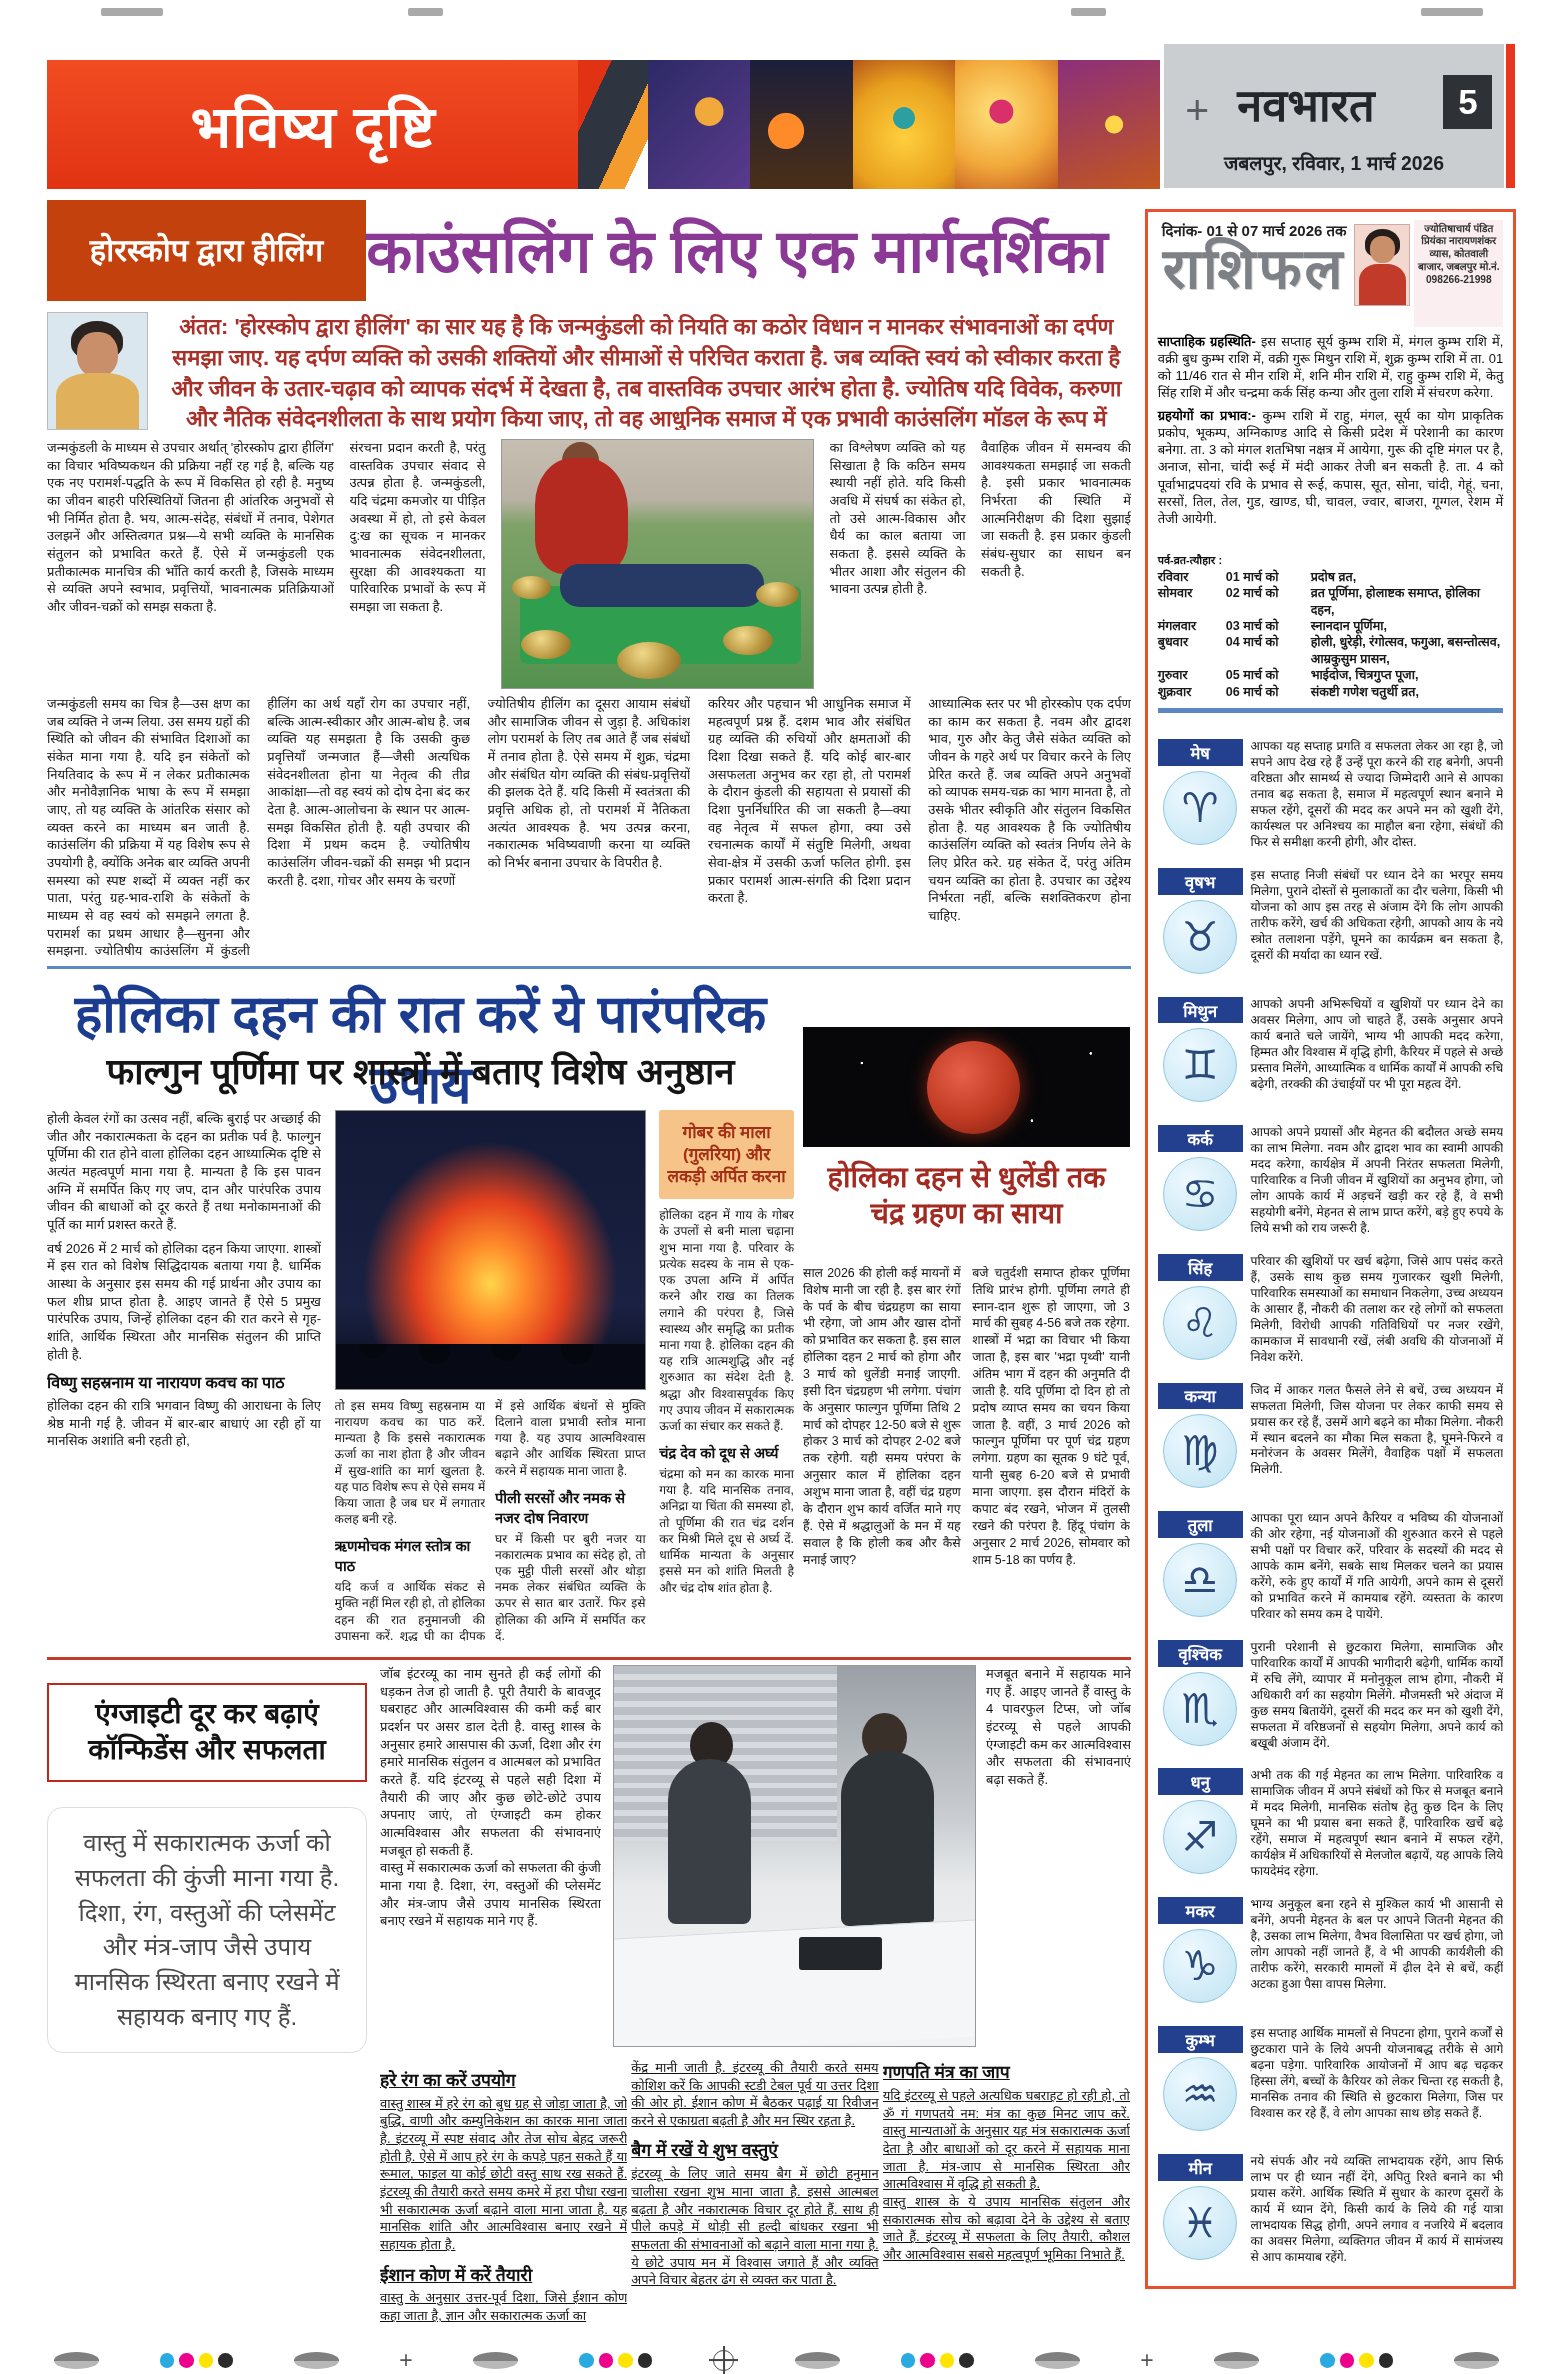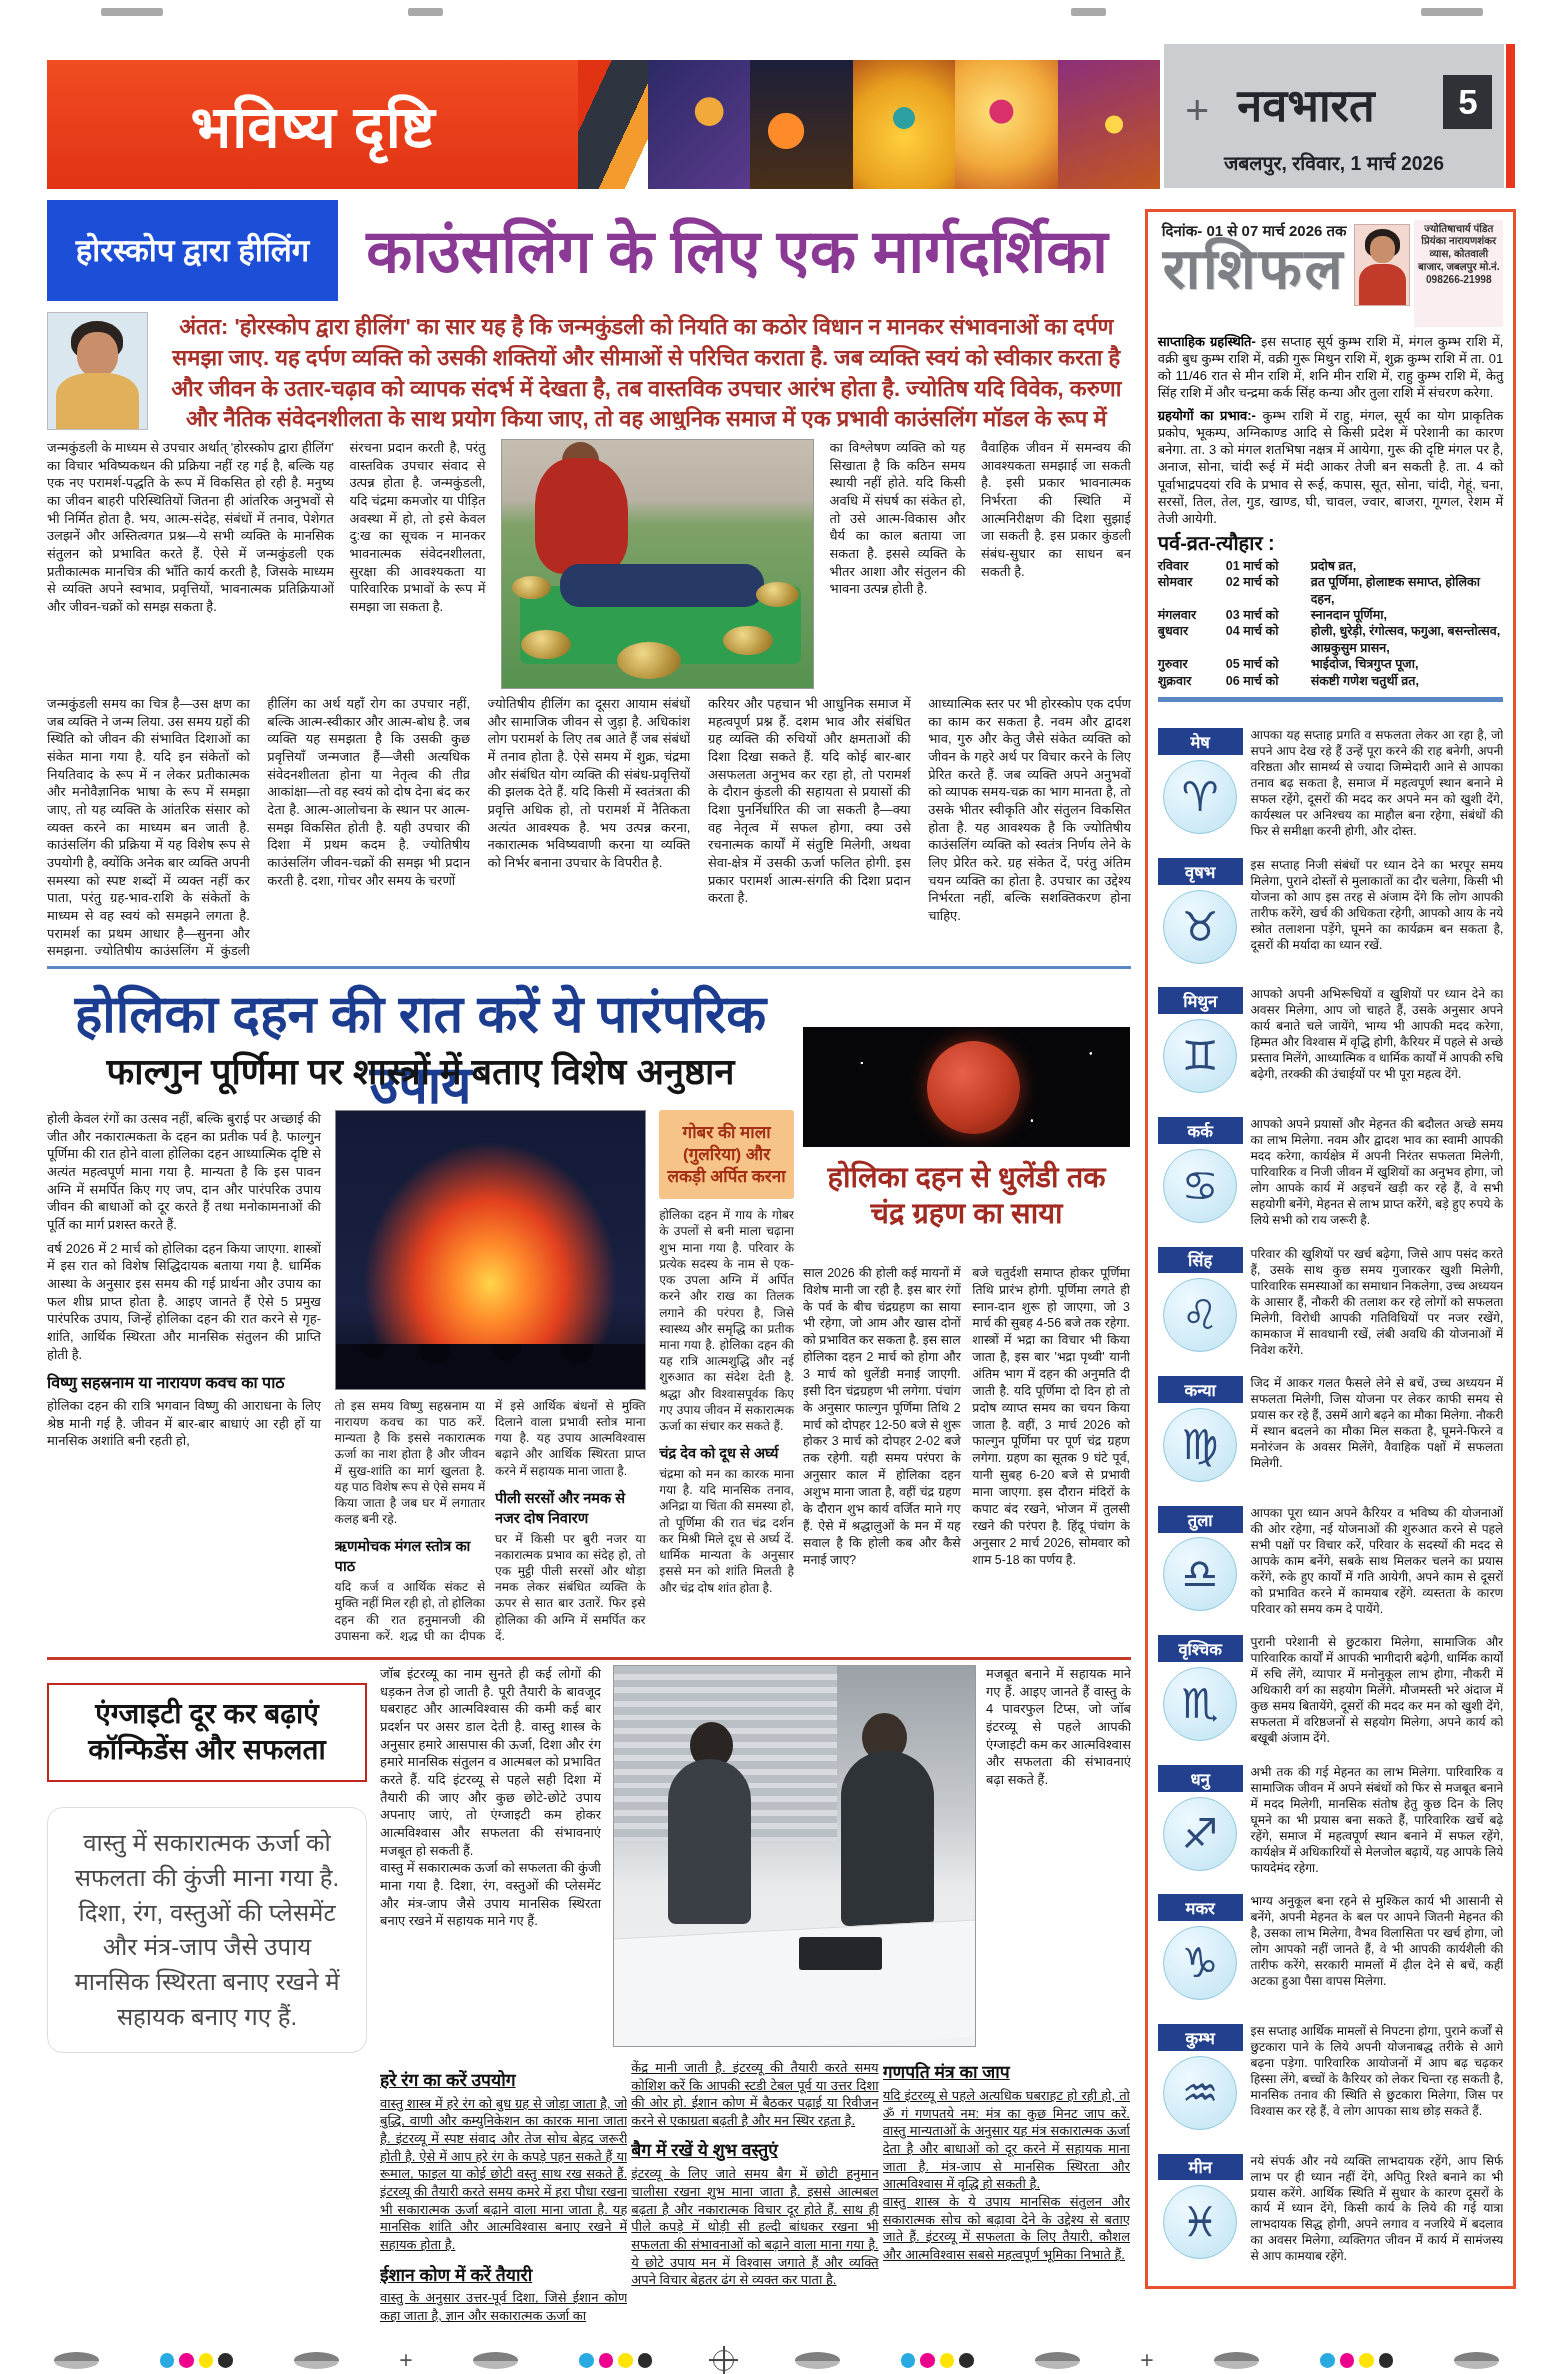--- a/index.html
+++ b/index.html
@@ -27,21 +27,21 @@
   .t5 { background:radial-gradient(circle at 55% 50%, #ffd54a 0 10%, transparent 11%),linear-gradient(160deg,#8c2f7a,#c2571f); }
   .paperbox { left:1164px; top:44px; width:340px; height:144px; background:#caced1; }
   .plusmark { position:absolute; left:21.3px; top:43px; font-size:41px; color:#5a5f63; font-weight:normal; }
   .papername { position:absolute; left:0; right:56px; top:29px; text-align:center; font-size:45px; font-weight:bold; color:#23272b; }
   .pageno { position:absolute; right:11.6px; top:31px; width:49px; height:54px; background:#2e3136; color:#fff;
     display:flex; align-items:center; justify-content:center; font-size:35px; font-weight:bold; }
   .edition { position:absolute; left:0; right:0; bottom:11.6px; text-align:center; font-size:19.4px; font-weight:bold; color:#1e2226; }
   .rededge { left:1506px; top:44px; width:8.7px; height:144px; background:#e8371c; }
 
   
-  .kicker { left:47px; top:200px; width:291px; height:101px; background:#1d4ed8; color:#fff;
+  .kicker { left:47px; top:200px; width:319px; height:101px; background:#c2410c; color:#fff;
     display:flex; align-items:center; justify-content:center; text-align:right;
     font-size:31px; font-weight:bold; line-height:1.15; padding:3.9px; box-sizing:border-box; }
   .headline1 { left:345px; top:192px; width:784px; height:113px; color:#8a3a94; font-size:60px; font-weight:bold;
     display:flex; align-items:center; justify-content:center; text-align:center; }
   .introwrap { left:47px; top:312px; width:1084px; height:118px; display:flex; gap:13.6px; }
   .author { width:99px; height:116px; flex:none; background:#dbe7ee; position:relative; overflow:hidden; border:1px solid #bbb; }
   .author .hair { position:absolute; left:23px; top:7.8px; width:52px; height:39px; background:#2b2320; border-radius:50% 50% 40% 40%; }
   .author .face { position:absolute; left:29px; top:19.4px; width:41px; height:45px; background:#c98e6a; border-radius:45%; }
   .author .body { position:absolute; left:7.8px; top:60px; width:83px; height:56px; background:#e0b05a; border-radius:40% 40% 0 0; }
   .intro { flex:1; font-size:22px; font-weight:bold; color:#a8322a; text-align:center; line-height:1.4; }
@@ -129,21 +129,21 @@
   .sbtitle { font-size:56px; font-weight:bold; color:#7d8186; letter-spacing:2.9px; line-height:1.05; text-align:center;
     text-shadow:1px 1px 0 #cfd3d6; }
   .sbphoto { width:54px; height:80px; flex:none; margin:3.9px 3.9px 0 3.9px; background:#f3d8cf; position:relative; overflow:hidden; border:1px solid #caa; }
   .sbphoto .hair { position:absolute; left:9.7px; top:3.9px; width:35px; height:29px; background:#241d1a; border-radius:50% 50% 40% 40%; }
   .sbphoto .face { position:absolute; left:14.6px; top:11.6px; width:25px; height:27px; background:#c98e6a; border-radius:45%; }
   .sbphoto .top  { position:absolute; left:3.9px; top:39px; width:47px; height:41px; background:#c23a2a; border-radius:40% 40% 0 0; }
   .sbcredit { width:89px; flex:none; background:#fbeef0; font-size:10.2px; font-weight:bold; color:#333;
     text-align:center; line-height:1.25; padding:2.9px 1.9px; box-sizing:border-box; }
   .sbpara { font-size:13px; line-height:1.32; text-align:justify; margin-top:5.8px; flex:none; color:#101010; }
   .sbpara b { color:#000; }
-  .festtitle { font-size:20px; font-weight:bold; margin-top:2px; flex:none; }
+  .festtitle { font-size:11px; font-weight:bold; margin-top:25px; flex:none; }
   .festrows { flex:none; margin-top:1.9px; }
   .frow { display:flex; font-size:12.6px; line-height:1.3; font-weight:bold; color:#1a1a1a; }
   .fday { width:68px; flex:none; } .fdate { width:85px; flex:none; } .fev { flex:1; }
   .sbdiv { height:4.9px; background:#5b87c5; margin:7.8px 0 1.9px; flex:none; }
   .signs { flex:1; display:flex; flex-direction:column; min-height:0;margin-top:20px; }
   .sign { flex:1; min-height:0; overflow:hidden; display:flex; gap:7.8px; padding:4.9px 0; }
   .signleft { width:85px; flex:none; }
   .signlabel { background:#23408e; color:#fff; font-size:16.5px; font-weight:bold; text-align:center; padding:1.9px 0; }
   .signicon { margin:4.9px auto 0; width:72px; height:72px; border-radius:50%;
     background:radial-gradient(circle at 35% 30%,#eef9ff,#bfe3f2); border:1.9px solid #8fc8e0;

